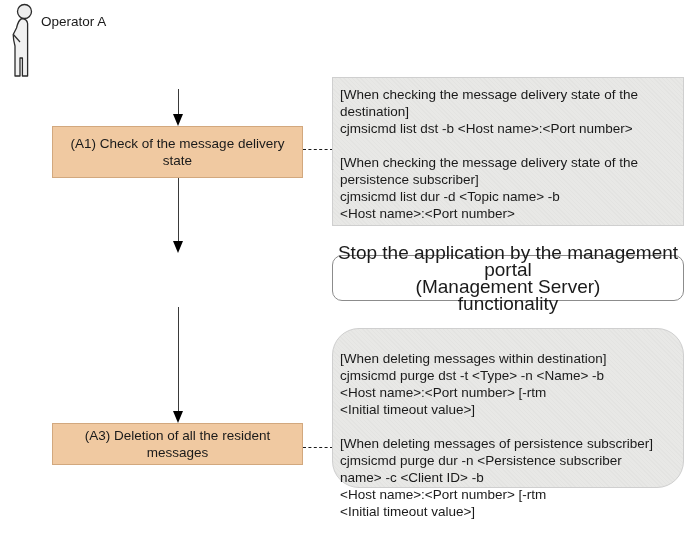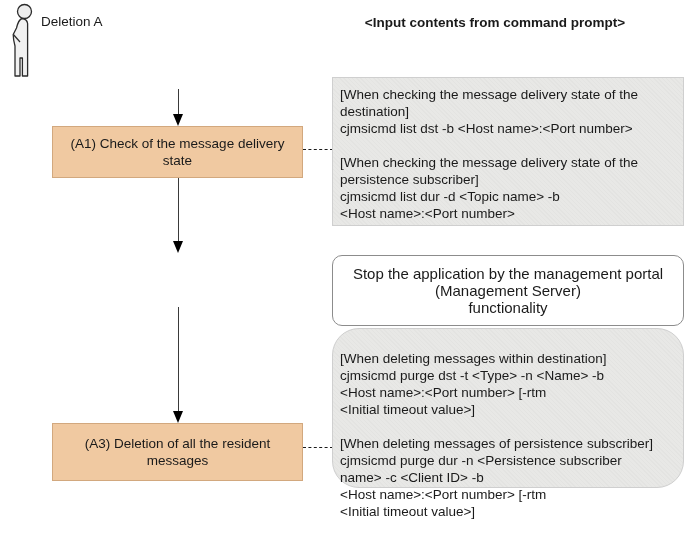--- a/index.html
+++ b/index.html
@@ -35,21 +35,21 @@
     align-items: center;
     justify-content: center;
     text-align: center;
     font-size: 13.5px;
     line-height: 17px;
     padding: 0 14px;
   }
   .box-step1 { top: 38px;  height: 51px; }
   .box-step2 { top: 126px; height: 52px; }
   .box-step3 { top: 253px; height: 54px; }
-  .box-step4 { top: 423px; height: 58px; }
+  .box-step4 { top: 423px; height: 42px; }
 
   .arrow {
     position: absolute;
     left: 172px;
     width: 13px;
   }
   .arrow .shaft {
     position: absolute;
     left: 6px; top: 0;
     width: 1px;
@@ -104,51 +104,51 @@
     background-image: repeating-linear-gradient(45deg,
       rgba(0,0,0,0.018) 0px, rgba(0,0,0,0.018) 1px,
       transparent 1px, transparent 3px);
   }
   .cmd-box-1 { top: 77px;  height: 149px; }
   .cmd-box-2 { top: 328px; height: 160px; padding-top: 21px; border-radius: 27px; }
 
   .note-box {
     position: absolute;
     left: 332px; top: 255px;
-    width: 352px; height: 71px;
+    width: 352px; height: 46px;
     box-sizing: border-box;
     background: #ffffff;
     border: 1px solid #8c8c8c;
     border-radius: 10px;
     display: flex;
     align-items: center;
     justify-content: center;
     text-align: center;
-    font-size: 15px;
+    font-size: 19px;
     line-height: 17px;
     white-space: pre-line;
   }
 </style>
 </head>
 <body>
 
 <div class="canvas">
 
   <svg class="operator-figure" viewBox="0 0 34 78" xmlns="http://www.w3.org/2000/svg" aria-hidden="true">
     <circle cx="20.5" cy="9.5" r="7" fill="#ededed" stroke="#2b2b2b" stroke-width="1.3"></circle>
     <path d="M18,16.5
              C21,16.8 23.2,18.5 23.6,21.5
              L23.6,74 L18.4,74 L18.4,56 L16,56 L16,74 L11,74
              L11,44
              C10.2,41 9.2,36 9.2,32.5
              L12.5,26 C13.6,21.5 15.5,17.2 18,16.5 Z" fill="#f1f1f1" stroke="#2b2b2b" stroke-width="1.3" stroke-linejoin="round"></path>
     <path d="M9.4,32.5 L16,40" fill="none" stroke="#2b2b2b" stroke-width="1.2"></path>
   </svg>
 
-  <div class="operator-label">Deletion A</div>
+  <div class="operator-label">Operator A</div>
 
   <div class="flow-box box-step2">
     <span>(A1) Check of the message delivery state</span>
   </div>
   <div class="flow-box box-step4">
     <span>(A3) Deletion of all the resident messages</span>
   </div>
 
   <div class="arrow arrow-1">
     <div class="shaft"></div>
@@ -159,21 +159,20 @@
       <div class="head"></div>
   </div>
   <div class="arrow arrow-3">
     <div class="shaft"></div>
       <div class="head"></div>
   </div>
 
   <div class="dash-connector dash-1"></div>
   <div class="dash-connector dash-2"></div>
 
-  <div class="right-header">&lt;Input contents from command prompt&gt;</div>
 
   <div class="cmd-box cmd-box-1">[When checking the message delivery state of the
 destination]
 cjmsicmd list dst -b &lt;Host name&gt;:&lt;Port number&gt;
 
 [When checking the message delivery state of the
 persistence subscriber]
 cjmsicmd list dur -d &lt;Topic name&gt; -b
 &lt;Host name&gt;:&lt;Port number&gt;</div>
 

